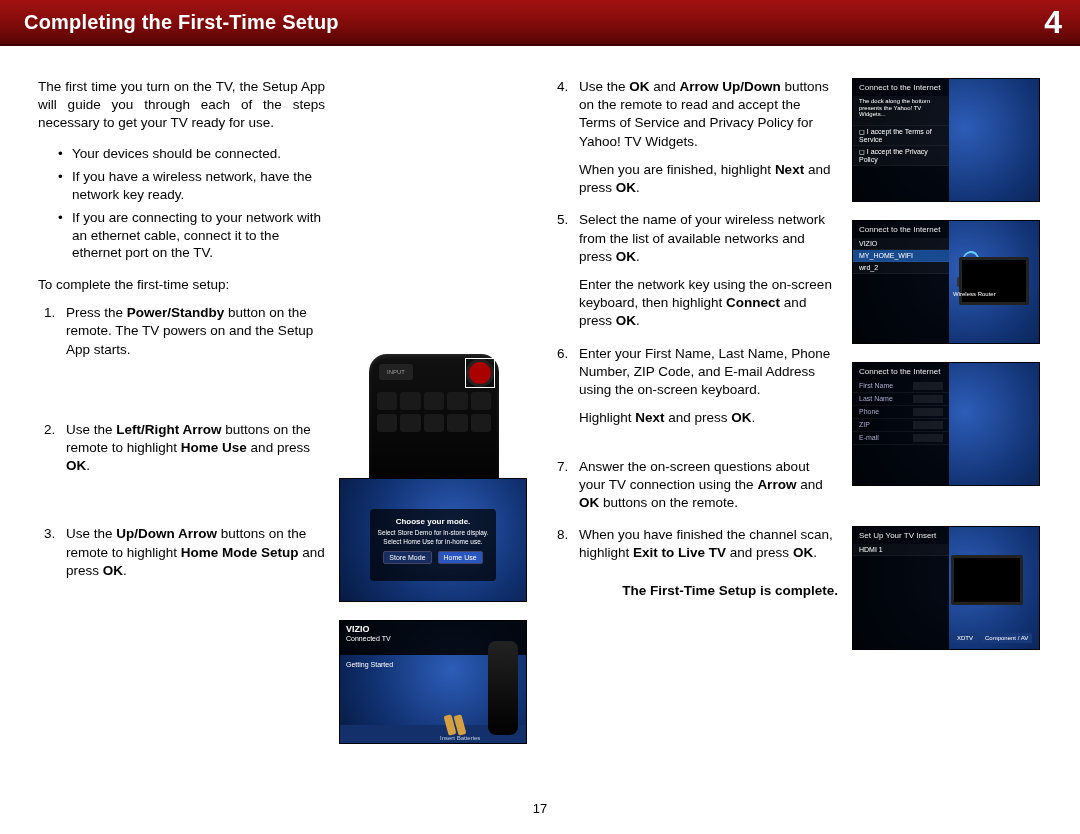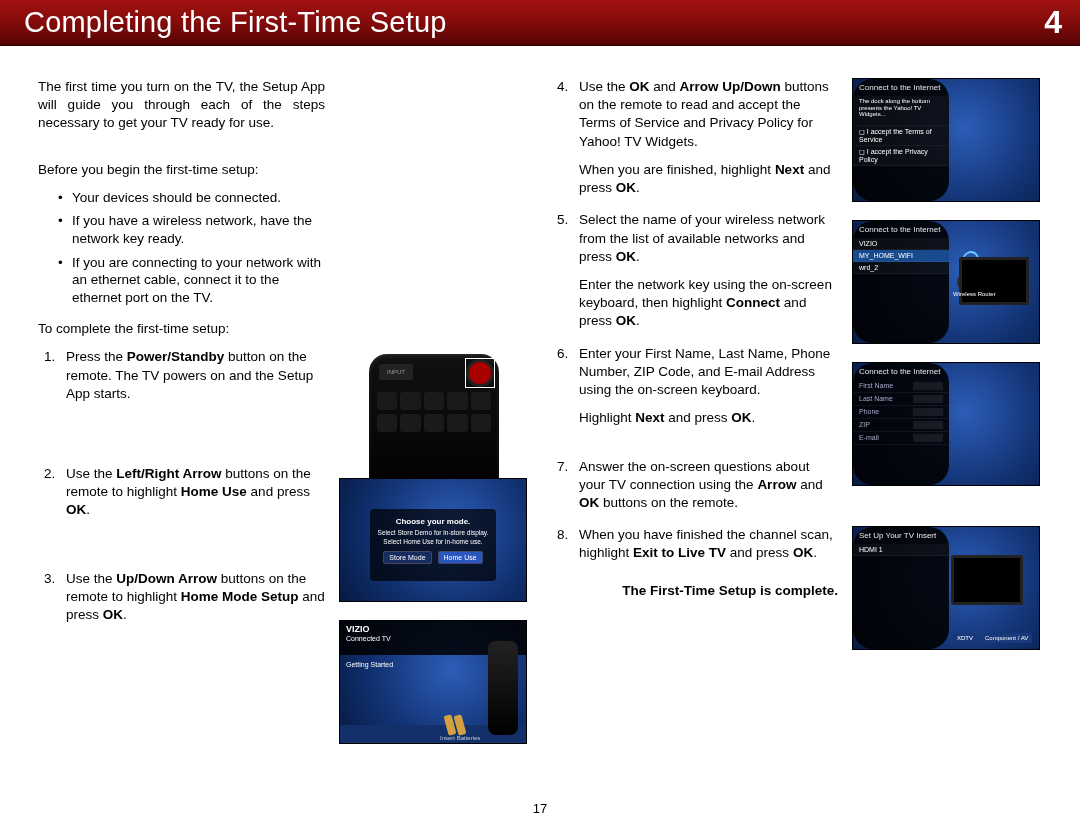--- a/index.html
+++ b/index.html
@@ -16,41 +16,41 @@
     height: 46px;
     background: linear-gradient(to bottom, #a31212 0%, #7d0a0a 60%, #560505 100%);
     color: #fff;
     display: flex;
     align-items: center;
     justify-content: space-between;
     padding: 0 18px 0 24px;
     border-bottom: 2px solid #400000;
   }
   .header-bar h1 {
-    font-size: 29px;
-    font-weight: 400;
+    font-size: 20px;
+    font-weight: 700;
     letter-spacing: 0.2px;
   }
   .header-bar .chnum {
     font-size: 32px;
     font-weight: 700;
   }
   .page {
     display: flex;
     padding: 32px 38px 0 38px;
     gap: 22px;
   }
   .col {
     width: 50%;
     display: flex;
     gap: 14px;
   }
   .textcol { flex: 1; }
   .imgcol { width: 190px; flex-shrink:0; }
-  .intro { margin-bottom: 28px; text-align: justify; line-height: 1.35; }
+  .intro { margin-bottom: 12px; text-align: justify; line-height: 1.35; }
   .lead { margin-bottom: 10px; line-height: 1.35; }
   ul.pre { list-style: none; padding-left: 20px; margin-bottom: 14px; }
   ul.pre li { position: relative; padding-left: 14px; margin-bottom: 6px; line-height: 1.3; }
   ul.pre li::before { content: "•"; position: absolute; left: 0; }
   ol.steps { list-style: none; counter-reset: step; padding-left: 6px; }
   ol.steps > li { counter-increment: step; position: relative; padding-left: 22px; margin-bottom: 14px; line-height: 1.35; }
   ol.steps > li::before { content: counter(step) "."; position: absolute; left: 0; }
   ol.steps.col2 { counter-reset: step 3; }
   .b { font-weight: 700; }
   .sub { margin-top: 10px; }
@@ -74,21 +74,20 @@
     padding: 4px 6px;
     line-height: 1.1;
   }
   .shot .bggrad {
     position:absolute; inset:0;
     background: radial-gradient(circle at 60% 40%, #2d5db8 0%, #10306f 60%, #071a42 100%);
   }
   .shot .panel {
     position:absolute; left:0; top:0; width:96px; height:100%;
     background: rgba(0,0,0,0.88);
-    border-radius: 20px;
   }
   .shot .panel .ptitle { padding:4px 6px; font-size:8px; opacity:.9; }
   .shot .panel .row {
     padding: 2px 6px; font-size:7px; background: rgba(255,255,255,0.04);
     border-bottom:1px solid rgba(255,255,255,0.05);
   }
   .shot .panel .row.hl { background:#184a8f; }
   .shot .tvbox {
     position:absolute; right:10px; top:36px; width:70px; height:48px;
     background:#000; border:3px solid #222; border-radius:2px;
@@ -176,21 +175,20 @@
 <div class="header-bar">
   <h1>Completing the First-Time Setup</h1>
   <div class="chnum">4</div>
 </div>
 
 <div class="page">
 
   <div class="col">
     <div class="textcol">
       <p class="intro">The first time you turn on the TV, the Setup App will guide you through each of the steps necessary to get your TV ready for use.</p>
-      <p class="lead">Before you begin the first-time setup:</p>
       <ul class="pre">
         <li>Your devices should be connected.</li>
         <li>If you have a wireless network, have the network key ready.</li>
         <li>If you are connecting to your network with an ethernet cable, connect it to the ethernet port on the TV.</li>
       </ul>
       <p class="lead">To complete the first-time setup:</p>
       <ol class="steps">
         <li>
           <span>Press the </span><span class="b">Power/Standby</span><span> button on the remote. The TV powers on and the Setup App starts.</span>
         </li>

